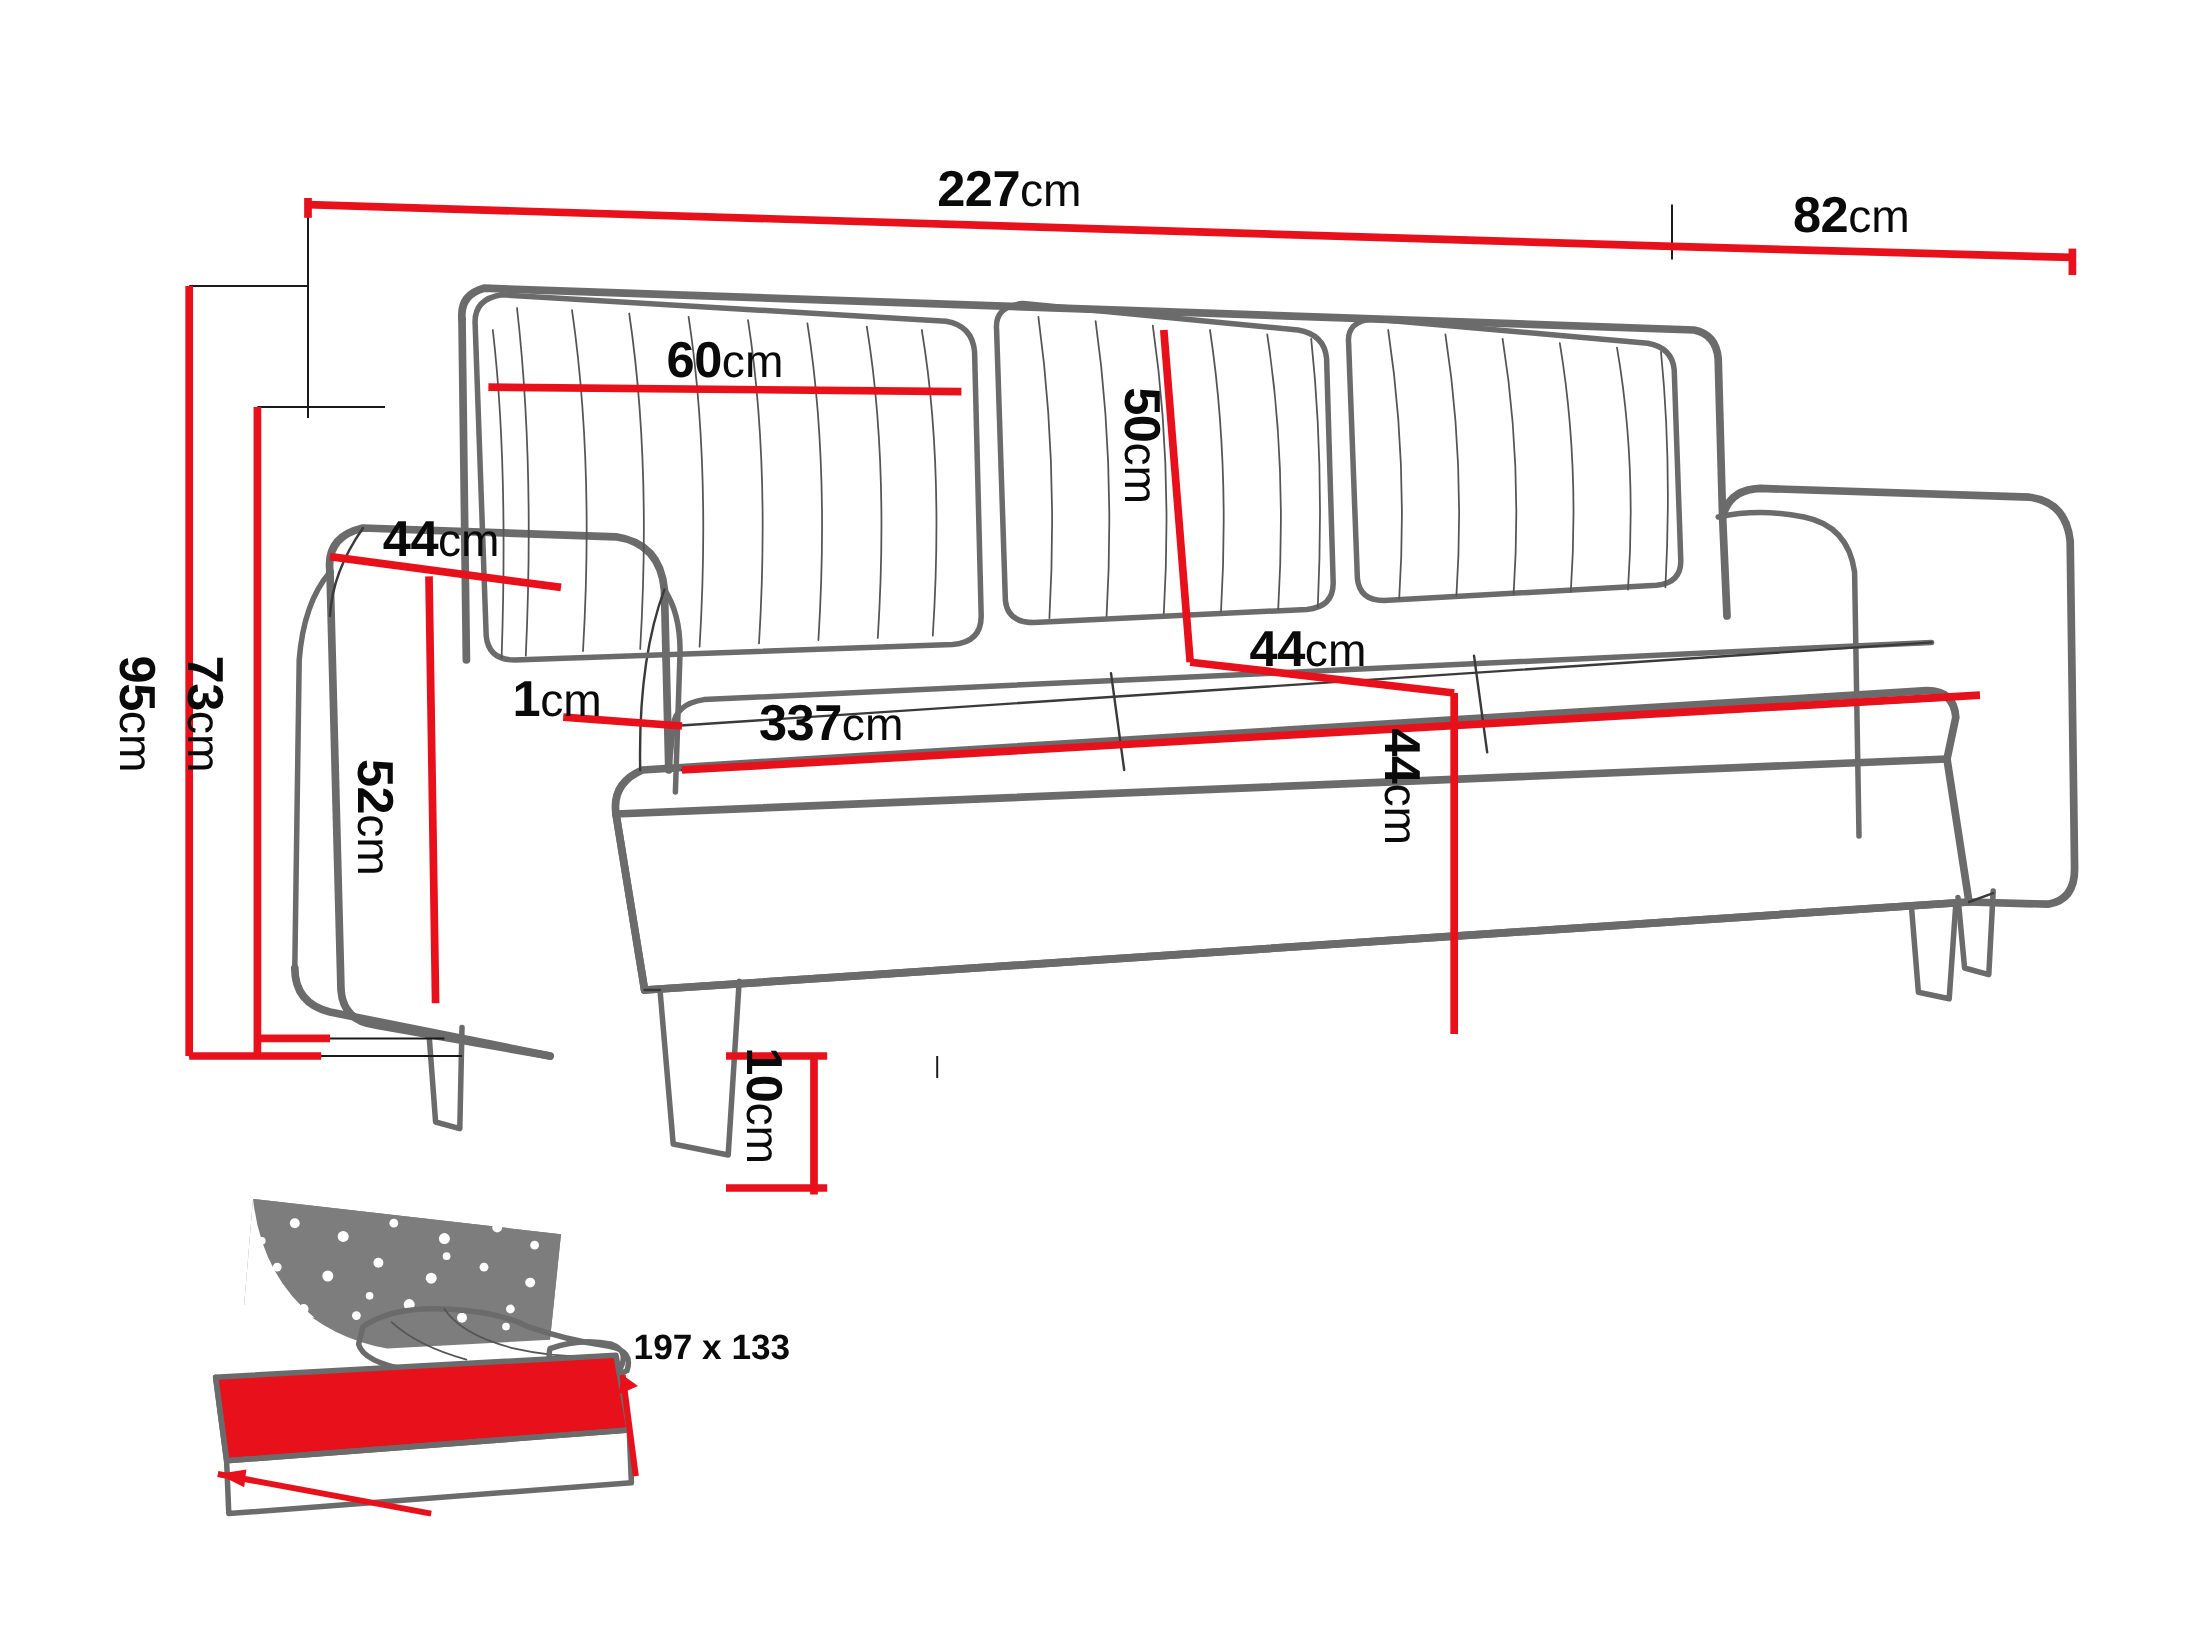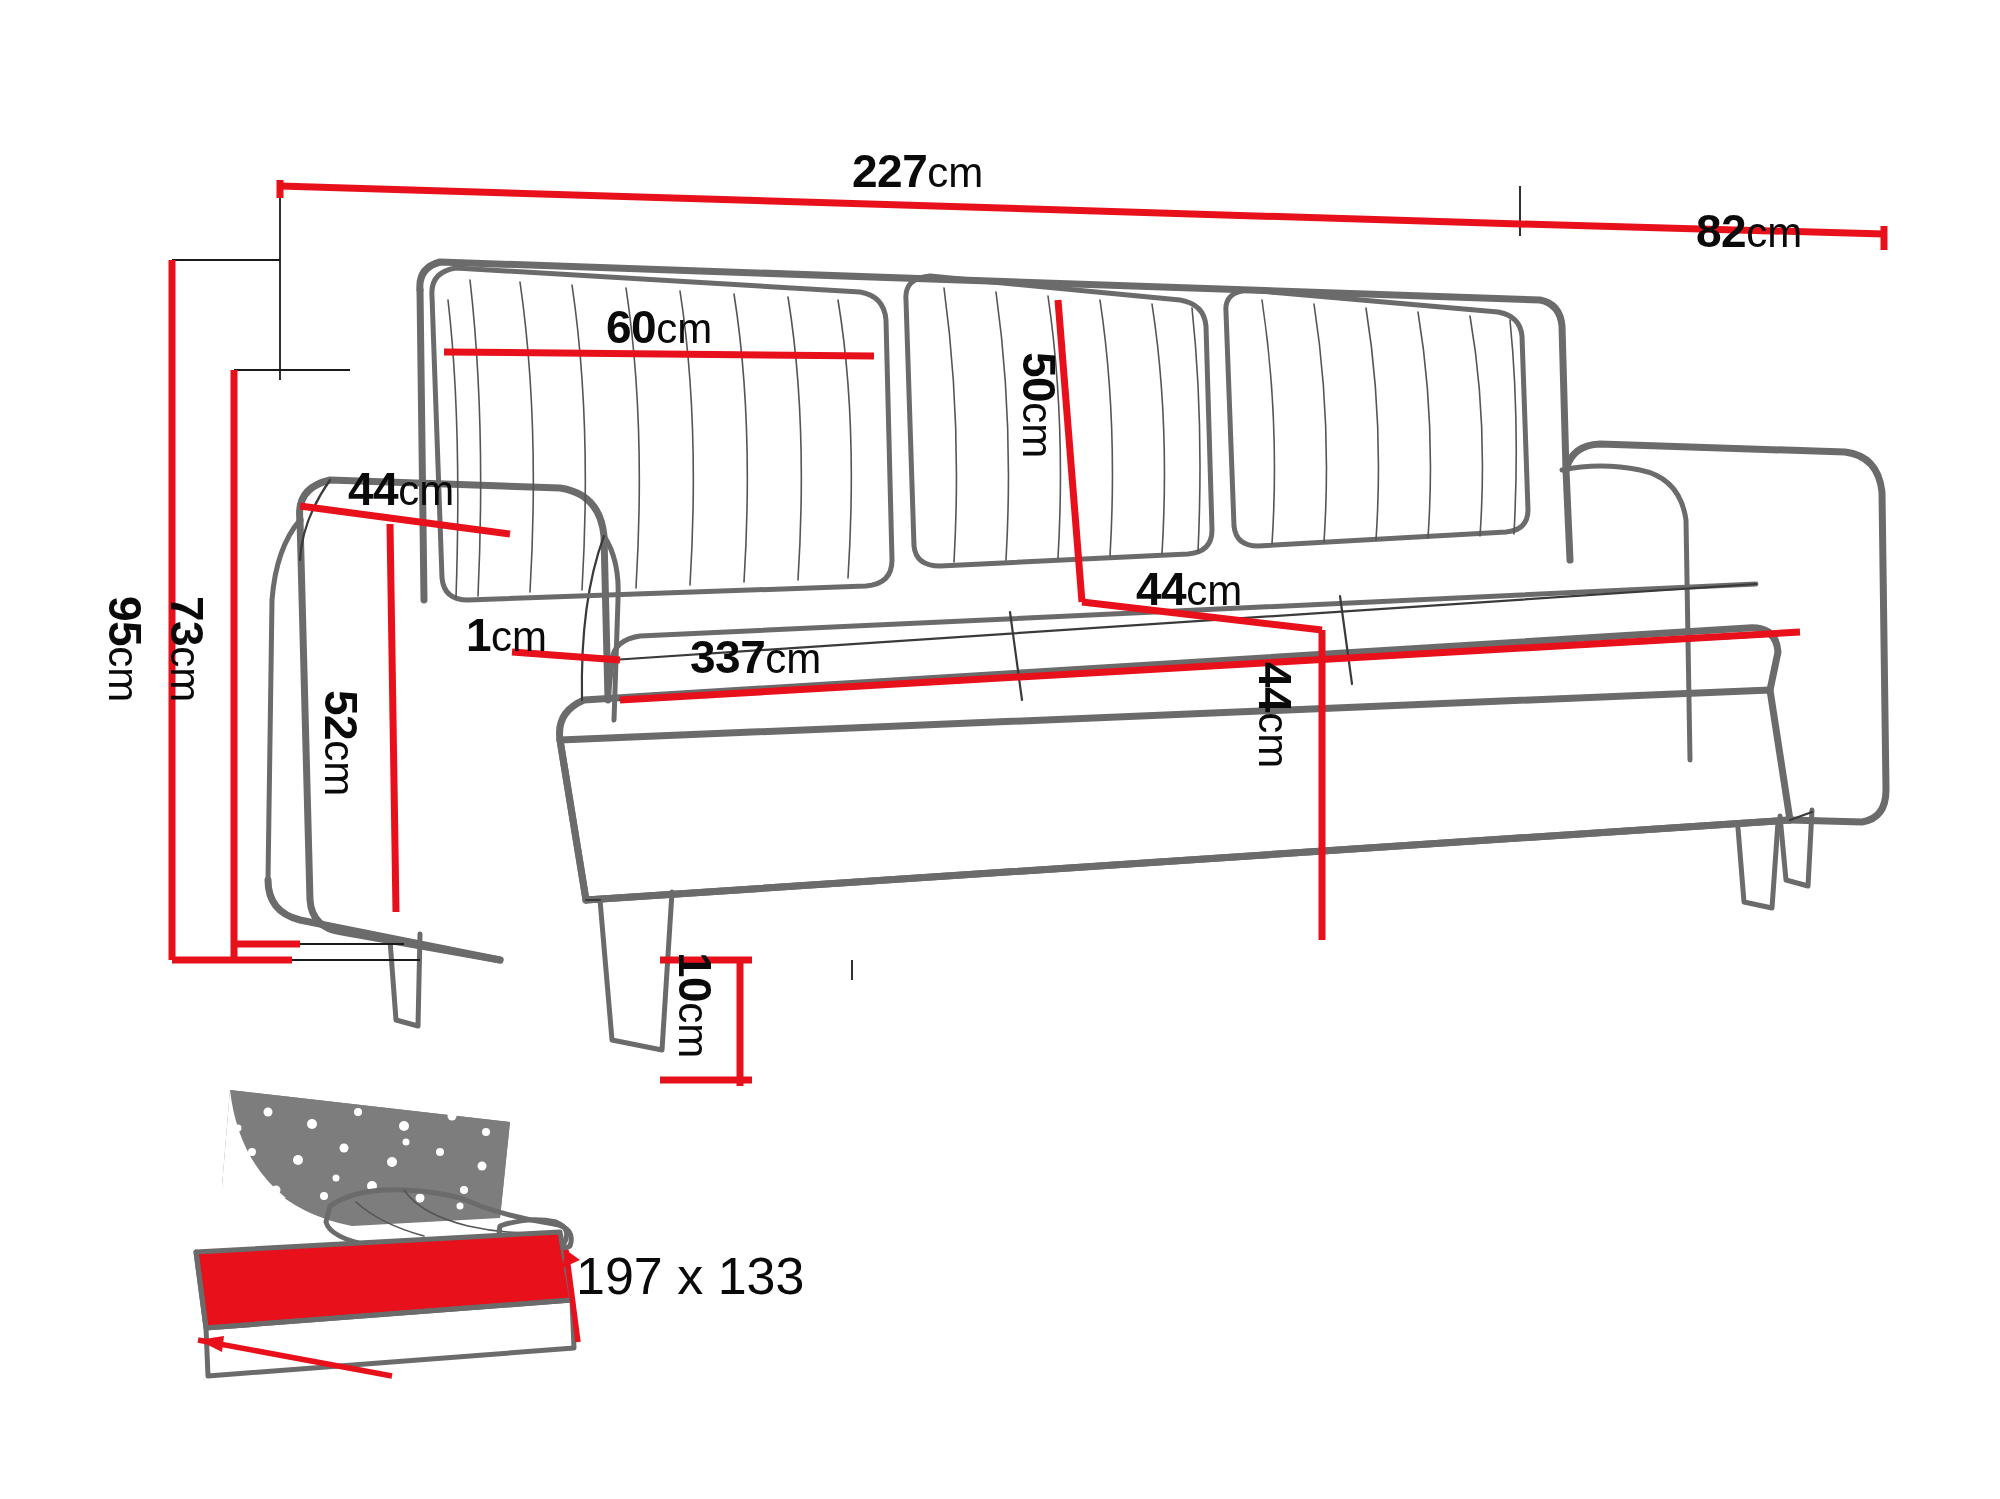--- a/index.html
+++ b/index.html
@@ -6,22 +6,22 @@
   body{width:2000px;height:1499px;position:relative;overflow:hidden;
        font-family:"Liberation Sans",sans-serif;}
   #stage{position:absolute;left:0;top:0;width:2000px;height:1499px;}
   svg#drawing{position:absolute;left:0;top:0;width:2000px;height:1499px;}
   .dim-label{position:absolute;white-space:nowrap;color:#0a0a0a;
              font-family:"Liberation Sans",sans-serif;font-weight:700;
              letter-spacing:-0.5px;}
   .dim-label .num{font-size:46px;font-weight:700;}
   .dim-label .unit{font-size:42px;font-weight:400;letter-spacing:0px;}
   .rot90{transform:rotate(90deg);transform-origin:left top;}
-  .bed-label{position:absolute;color:#0a0a0a;font-weight:400;font-size:52px;
-             letter-spacing:0px;white-space:nowrap;margin-top:40px;}
+  .bed-label{position:absolute;color:#0a0a0a;font-weight:700;font-size:32px;
+             letter-spacing:0px;white-space:nowrap;}
 </style>
 </head>
 <body>
 
 <div id="stage">
 
   <svg id="drawing" viewBox="0 0 2000 1499">
     <defs>
       <style>
         .ol{fill:none;stroke:#6b6b6b;stroke-width:7;stroke-linecap:round;stroke-linejoin:round;}
@@ -208,21 +208,21 @@
       <path class="dimred-thin" d="M 566 1250 L 578 1342"></path>
       <path d="M 198 1340 l 26 -4 l -2 16 z" fill="#e8101b"></path>
       <path d="M 566 1250 l 14 10 l -18 8 z" fill="#e8101b"></path>
     </g>
   </svg>
 
   <div class="dim-label" style="left:852px;top:144px;">
     <span class="num">227</span><span class="unit">cm</span>
   </div>
 
-  <div class="dim-label" style="left:1696px;top:168px;margin-top:36px;">
+  <div class="dim-label" style="left:1630px;top:168px;">
     <span class="num">82</span><span class="unit">cm</span>
   </div>
 
   <div class="dim-label rot90" style="left:152px;top:596px;">
     <span class="num">95</span><span class="unit">cm</span>
   </div>
 
   <div class="dim-label rot90" style="left:214px;top:596px;">
     <span class="num">73</span><span class="unit">cm</span>
   </div>

